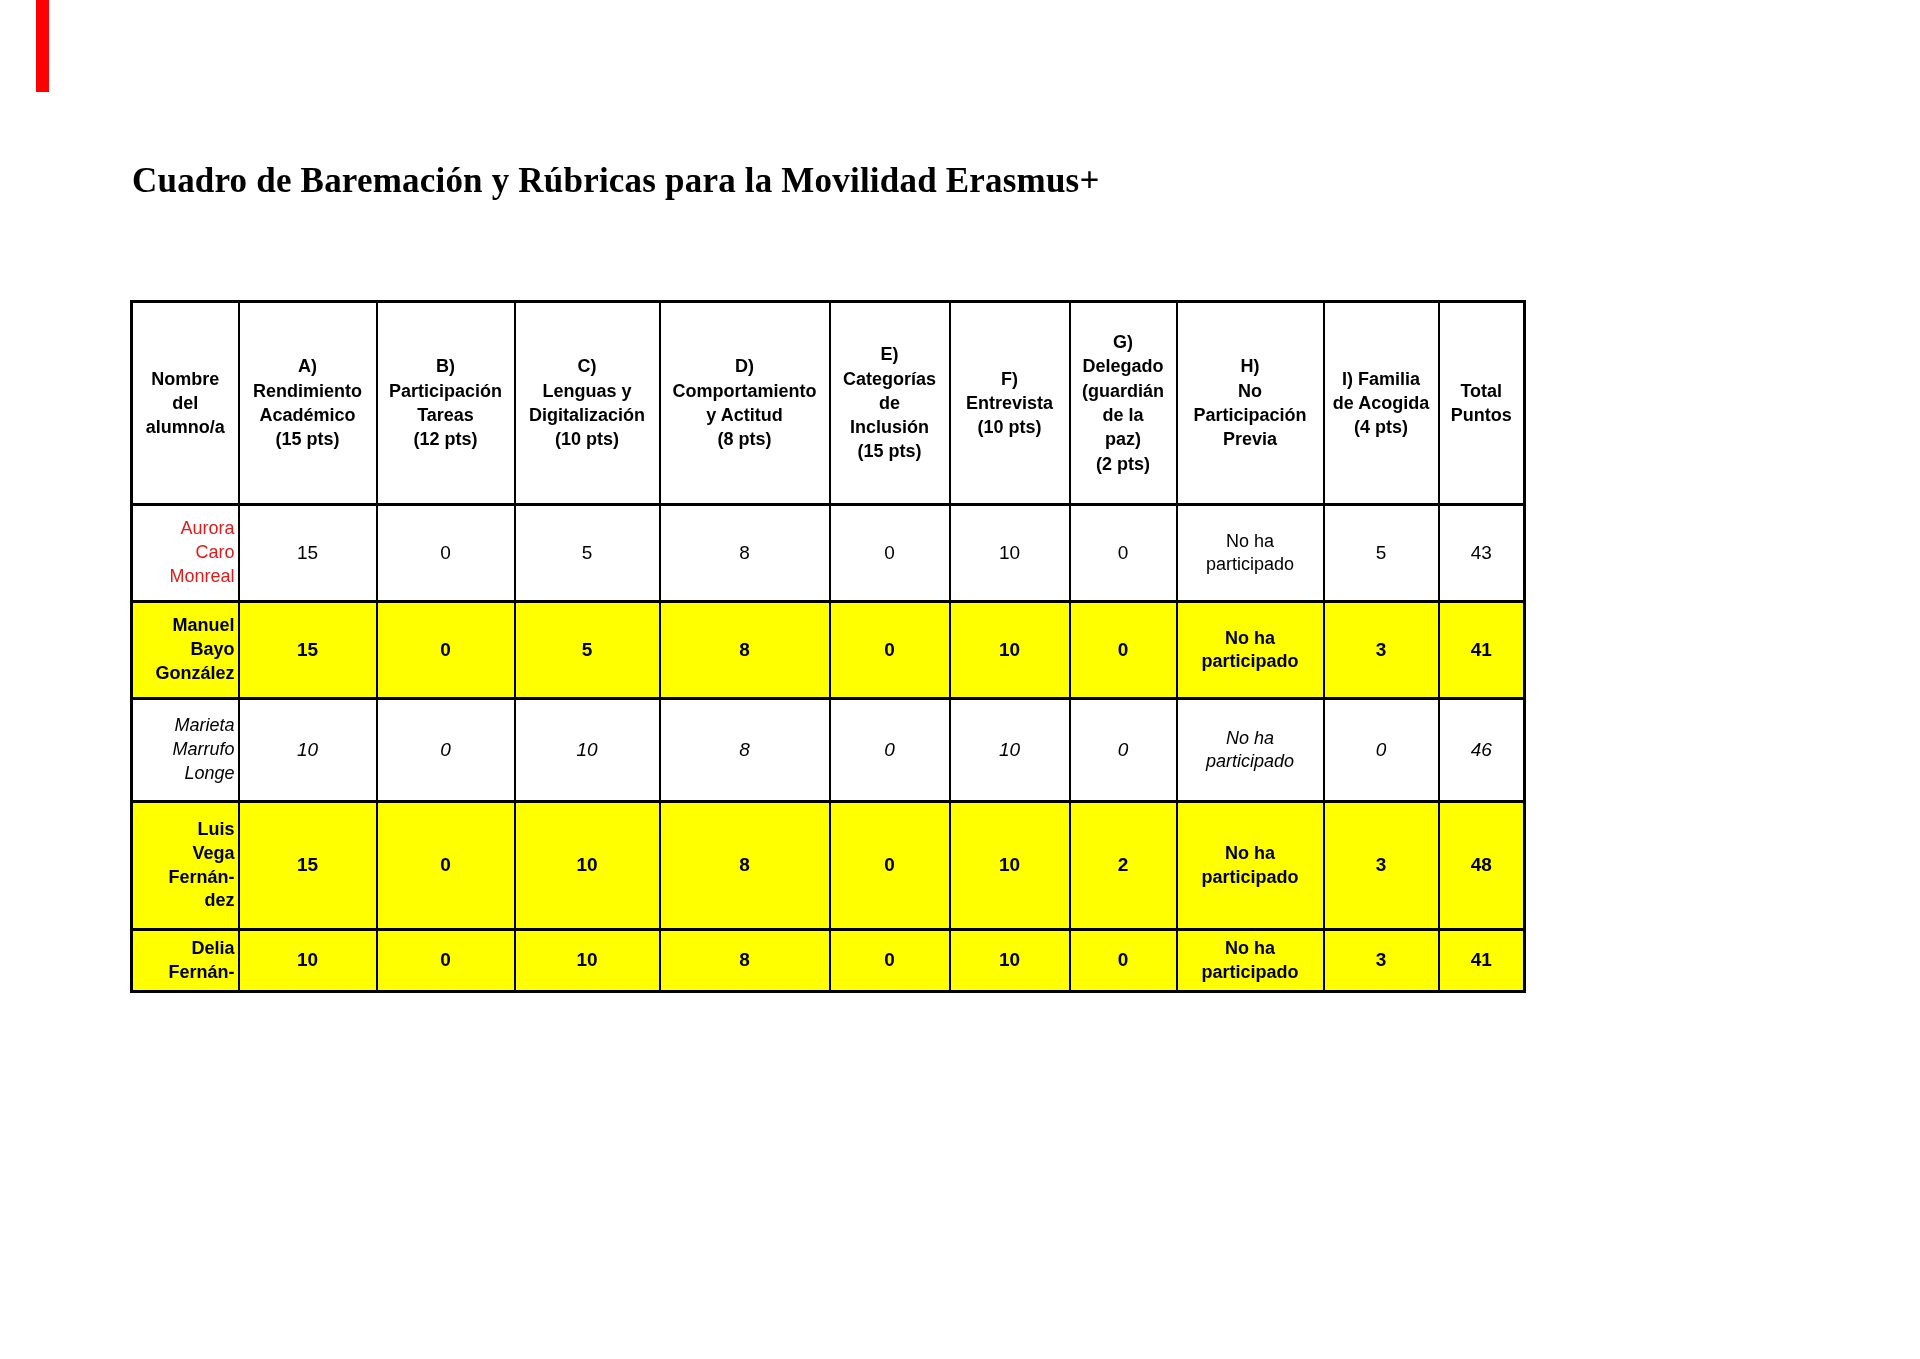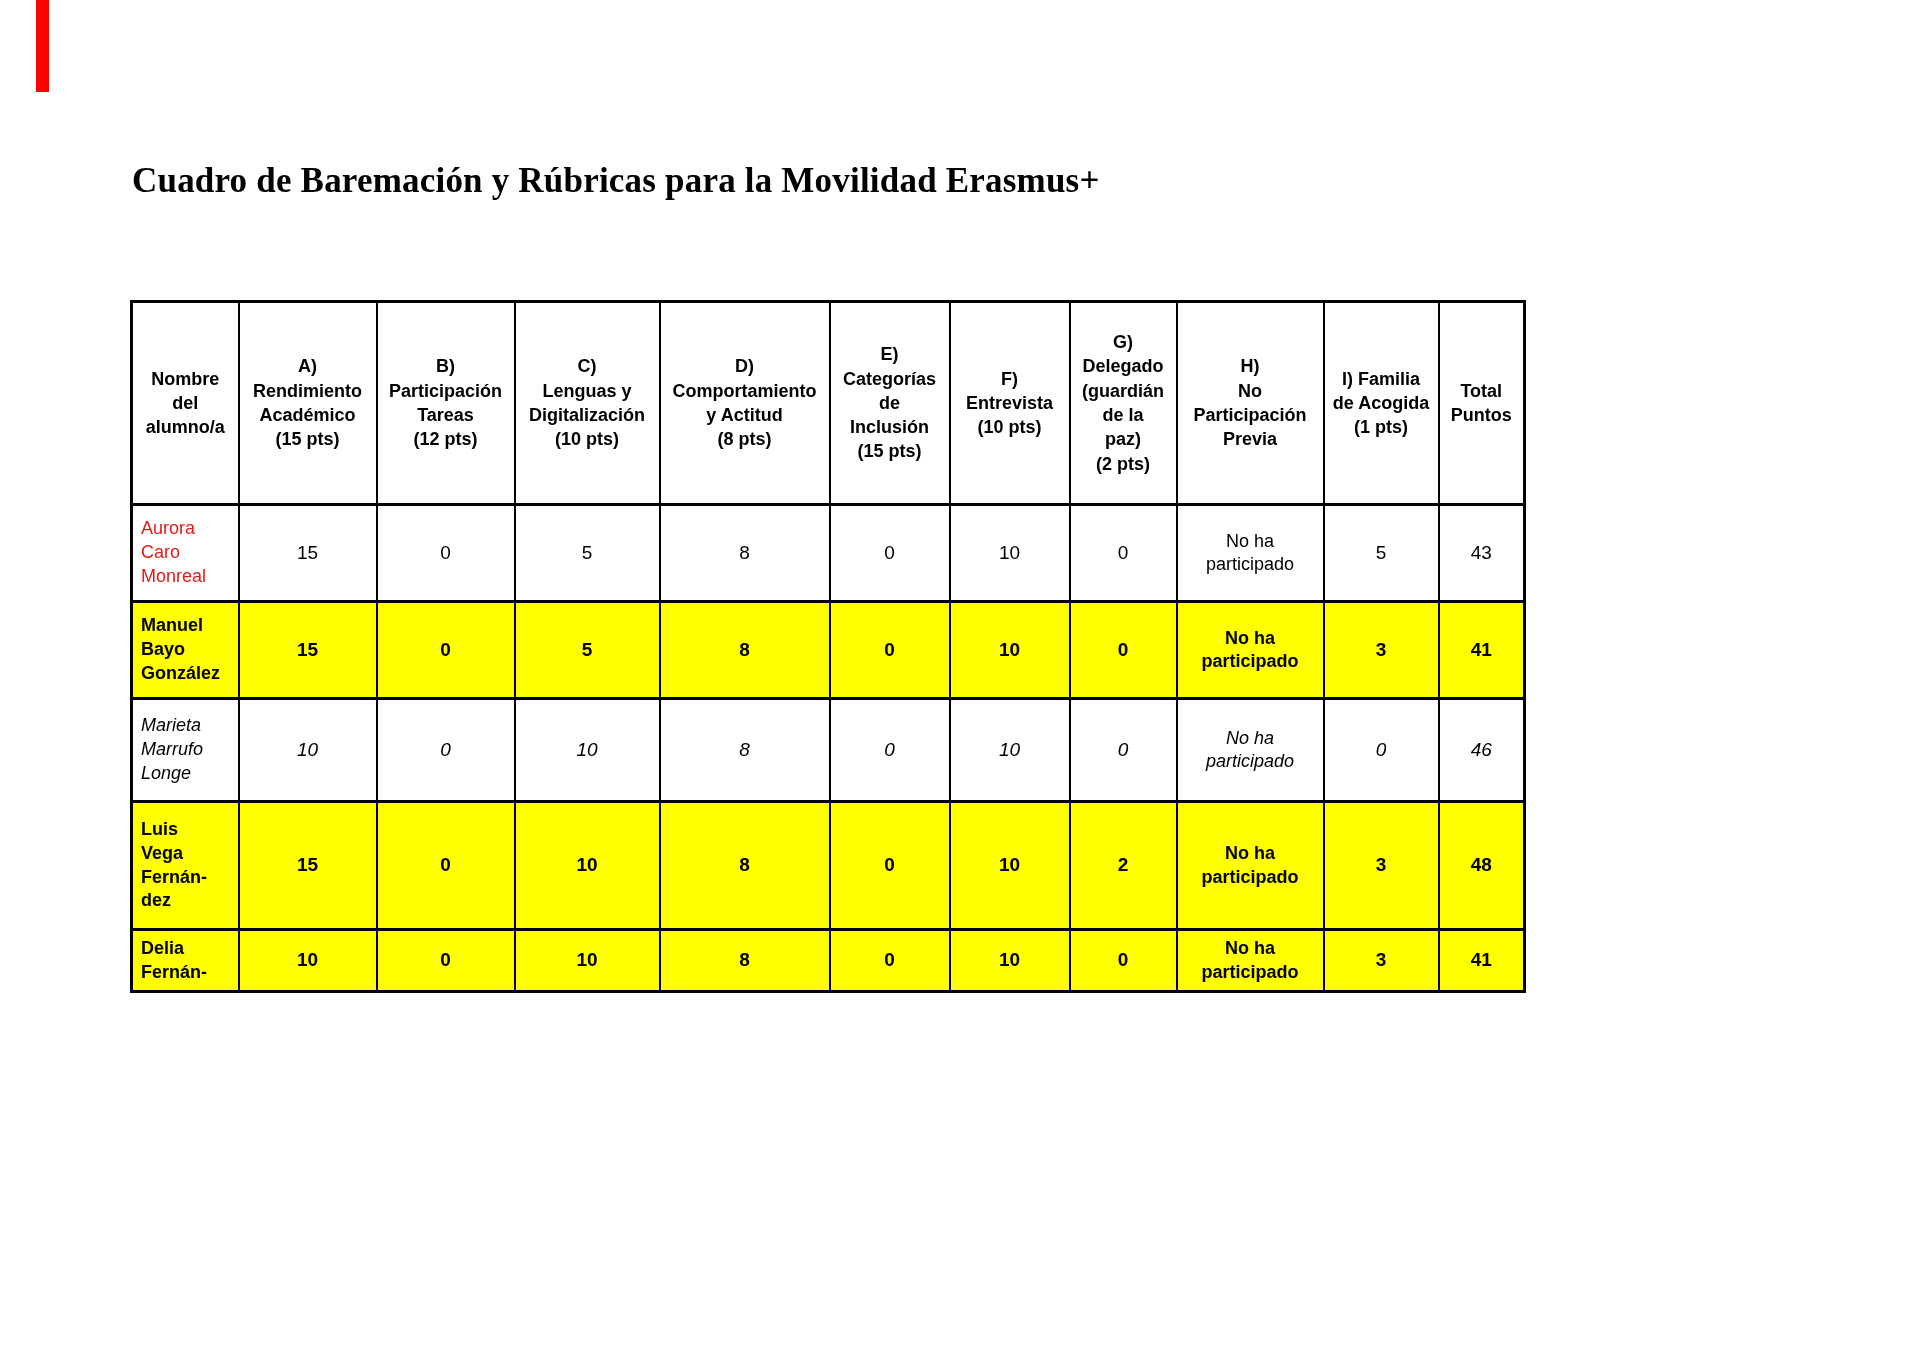--- a/index.html
+++ b/index.html
@@ -58,21 +58,21 @@
   .score-table thead th {
     font-weight: bold;
     font-size: 18px;
     line-height: 1.35;
   }
   .score-table td {
     font-size: 19px;
     line-height: 1.3;
   }
   .score-table td.name-cell {
-    text-align: left;
+    text-align: right;
     padding-left: 8px;
     font-size: 18px;
     line-height: 1.32;
   }
   .score-table td.text-cell {
     font-size: 18px;
     margin-left: 16px;
   }
   .score-table tr.highlight td {
     background: var(--hl, #ffff00);
@@ -136,21 +136,21 @@
 (guardián
 de la
 paz)
 (2 pts)</th>
           <th>H)
 No
 Participación
 Previa</th>
           <th>I) Familia
 de Acogida
-(1 pts)</th>
+(4 pts)</th>
           <th>Total
 Puntos</th>
         </tr>
     </thead>
     <tbody>
         <tr style="height: 97px;">
           <td class="name-cell name-red">Aurora
 Caro
 Monreal</td>
           <td class="">15</td>

